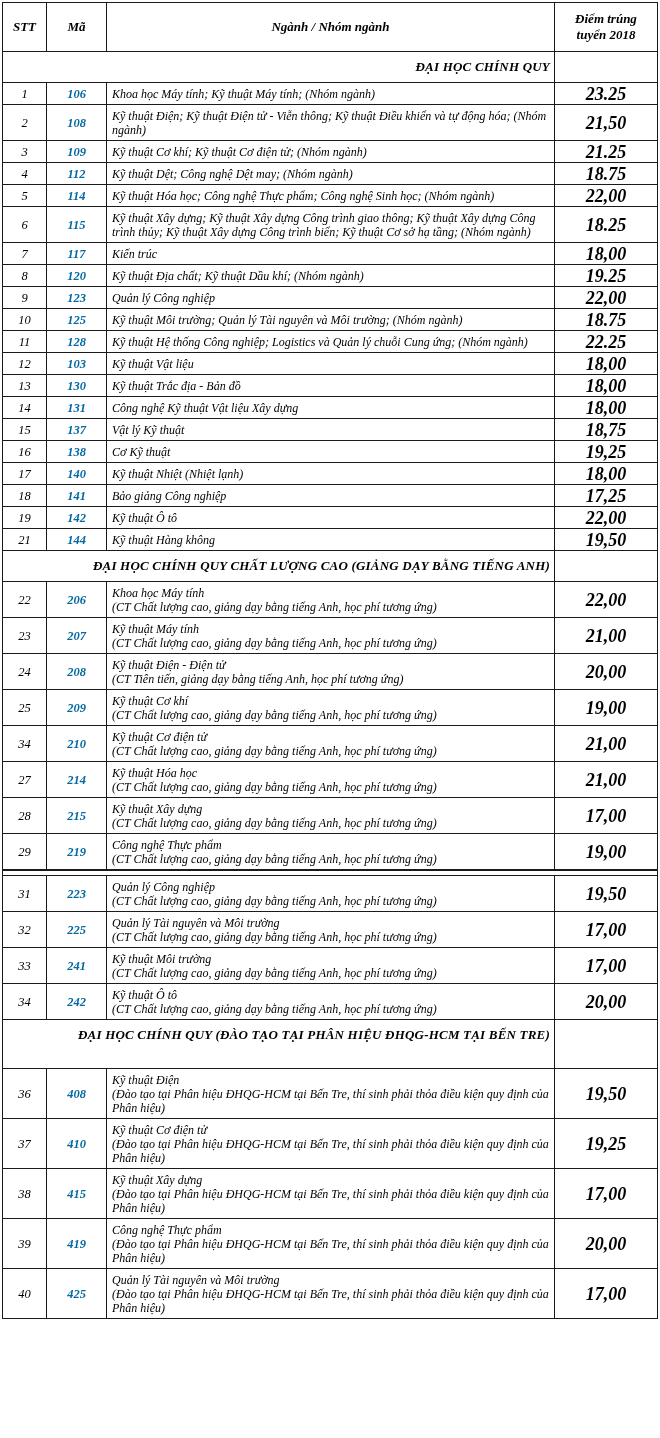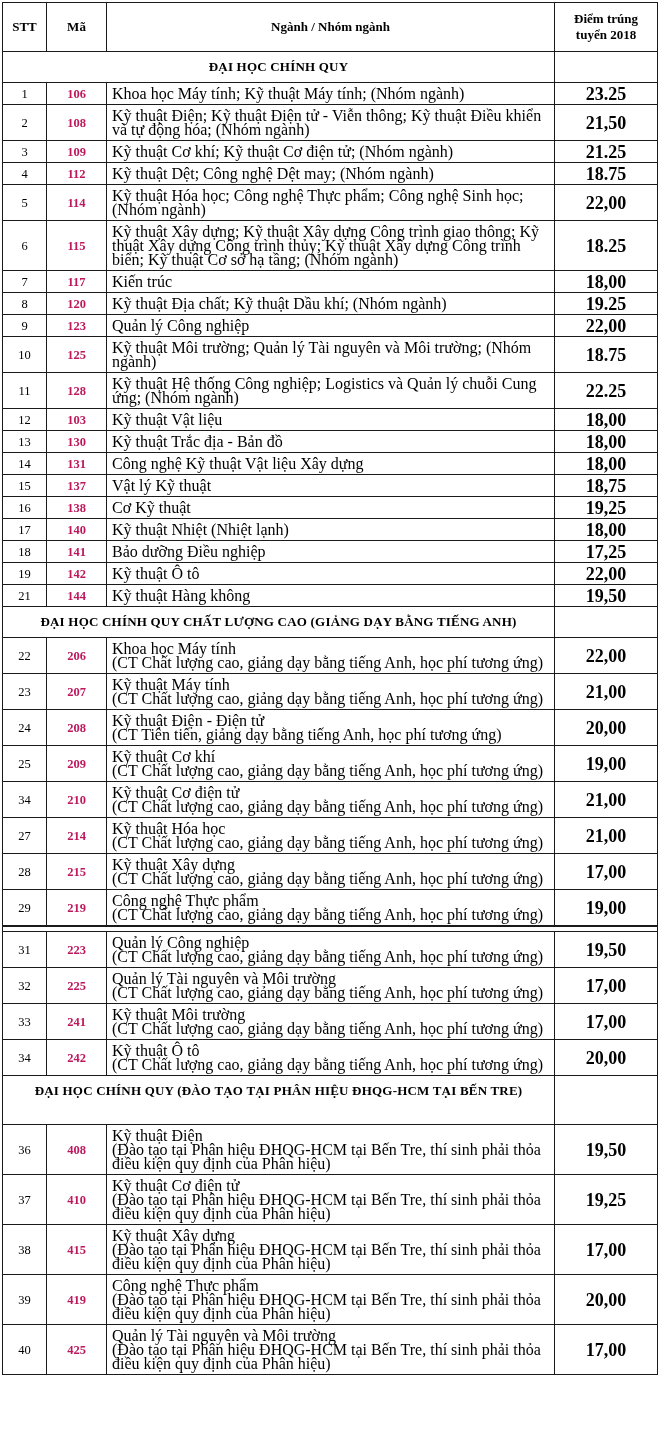--- a/index.html
+++ b/index.html
@@ -13,20 +13,21 @@
     font-family: "Liberation Serif", "DejaVu Serif", serif;
     color: #000000;
   }
   .doc {
     padding: 2px 2px 14px 2px;
   }
   table.score-table {
     border-collapse: collapse;
     width: 655px;
     table-layout: fixed;
+    font-style: italic;
   }
   .score-table td, .score-table th {
     border: 1px solid #1a1a1a;
     vertical-align: middle;
     padding: 3.5px 5px;
     font-size: 12px;
     line-height: 14px;
     overflow: hidden;
   }
   .score-table th {
@@ -40,42 +41,42 @@
   col.c-code  { width: 60px; }
   col.c-major { width: 448px; }
   col.c-score { width: 103px; }
   td.stt {
     text-align: center;
     font-size: 12.5px;
   }
   td.code {
     text-align: center;
     font-weight: bold;
-    color: #be185d;
+    color: #0369a1;
     font-size: 12.5px;
   }
   td.major {
     text-align: left;
     vertical-align: middle;
   }
   td.score {
     text-align: center;
     font-weight: bold;
     font-size: 18px;
   }
   .major-title, .major-note {
-    font-size: 16px;
+    font-size: 12px;
     line-height: 14px;
   }
   tr.section-row td.section-title {
     font-weight: bold;
     font-size: 13px;
     letter-spacing: 0.2px;
     padding: 8px 4px 8px 4px;
-    text-align: center;
+    text-align: right;
   }
   tr.section-row.tall td {
     padding-bottom: 26px;
     vertical-align: top;
   }
   tr.no-top td {
     border-top: none;
   }
   tr.break-row td {
     height: 4px;
@@ -244,21 +245,21 @@
           <td class="code">140</td>
           <td class="major">
             <div class="major-title">Kỹ thuật Nhiệt (Nhiệt lạnh)</div>
           </td>
           <td class="score">18,00</td>
         </tr>
         <tr>
           <td class="stt">18</td>
           <td class="code">141</td>
           <td class="major">
-            <div class="major-title">Bảo dưỡng Điều nghiệp</div>
+            <div class="major-title">Bảo giảng Công nghiệp</div>
           </td>
           <td class="score">17,25</td>
         </tr>
         <tr>
           <td class="stt">19</td>
           <td class="code">142</td>
           <td class="major">
             <div class="major-title">Kỹ thuật Ô tô</div>
           </td>
           <td class="score">22,00</td>

